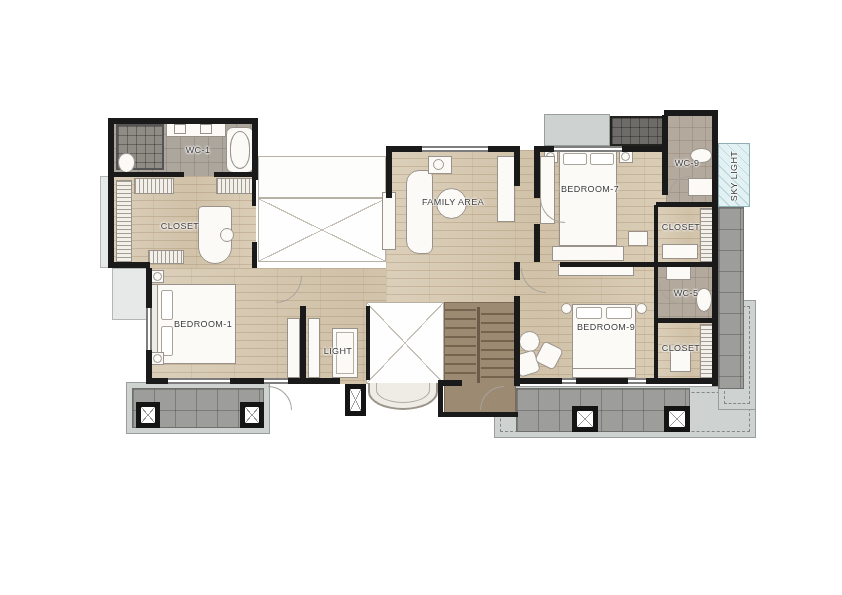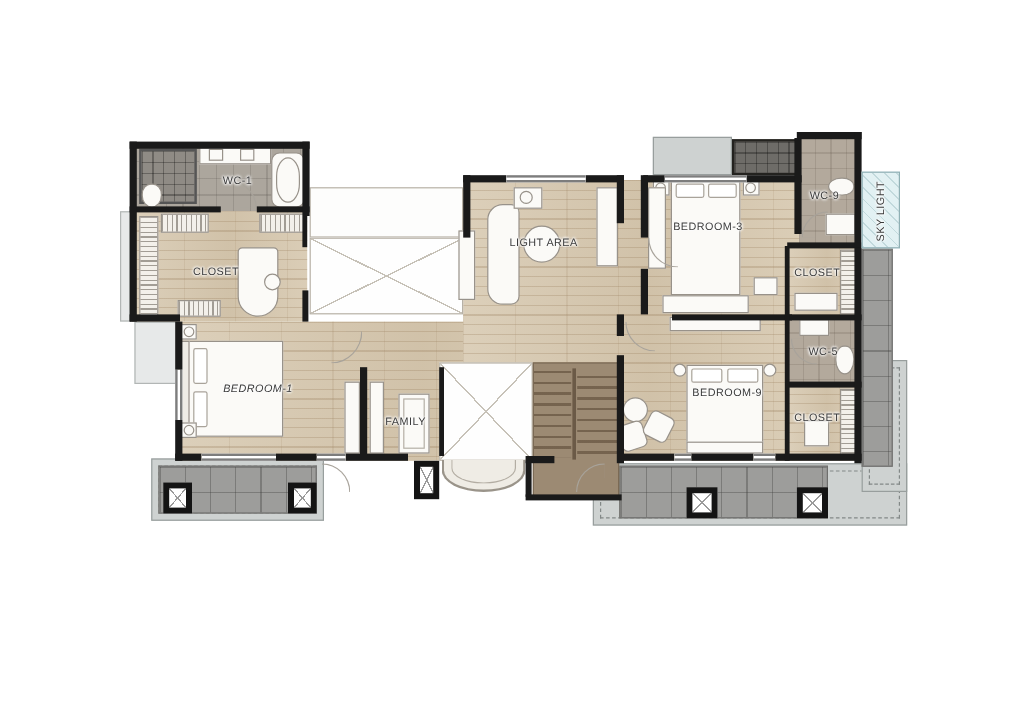--- a/index.html
+++ b/index.html
@@ -252,24 +252,24 @@
   <div class="col" style="left:136px;top:402px;width:24px;height:26px;"></div>
   <div class="col" style="left:240px;top:402px;width:24px;height:26px;"></div>
   <div class="col" style="left:345px;top:384px;width:21px;height:32px;"></div>
   <div class="col" style="left:572px;top:406px;width:26px;height:26px;"></div>
   <div class="col" style="left:664px;top:406px;width:26px;height:26px;"></div>
 
   <div class="sky" style="left:718px;top:143px;width:32px;height:64px;"></div>
 
   <div class="lbl" style="left:198px;top:150px;">WC-1</div>
   <div class="lbl" style="left:180px;top:226px;">CLOSET</div>
-  <div class="lbl" style="left:215px;top:324px;font-style:italic;">BEDROOM-1</div>
-  <div class="lbl" style="left:338px;top:351px;">FAMILY</div>
-  <div class="lbl" style="left:453px;top:202px;">LIGHT AREA</div>
-  <div class="lbl" style="left:590px;top:189px;">BEDROOM-3</div>
+  <div class="lbl" style="left:203px;top:324px;">BEDROOM-1</div>
+  <div class="lbl" style="left:338px;top:351px;">LIGHT</div>
+  <div class="lbl" style="left:453px;top:202px;">FAMILY AREA</div>
+  <div class="lbl" style="left:590px;top:189px;">BEDROOM-7</div>
   <div class="lbl" style="left:687px;top:163px;">WC-9</div>
   <div class="lbl vert" style="left:734px;top:176px;">SKY LIGHT</div>
   <div class="lbl" style="left:681px;top:227px;">CLOSET</div>
   <div class="lbl" style="left:686px;top:293px;">WC-5</div>
   <div class="lbl" style="left:606px;top:327px;">BEDROOM-9</div>
   <div class="lbl" style="left:681px;top:348px;">CLOSET</div>
 
 </div>
 
 </body></html>

